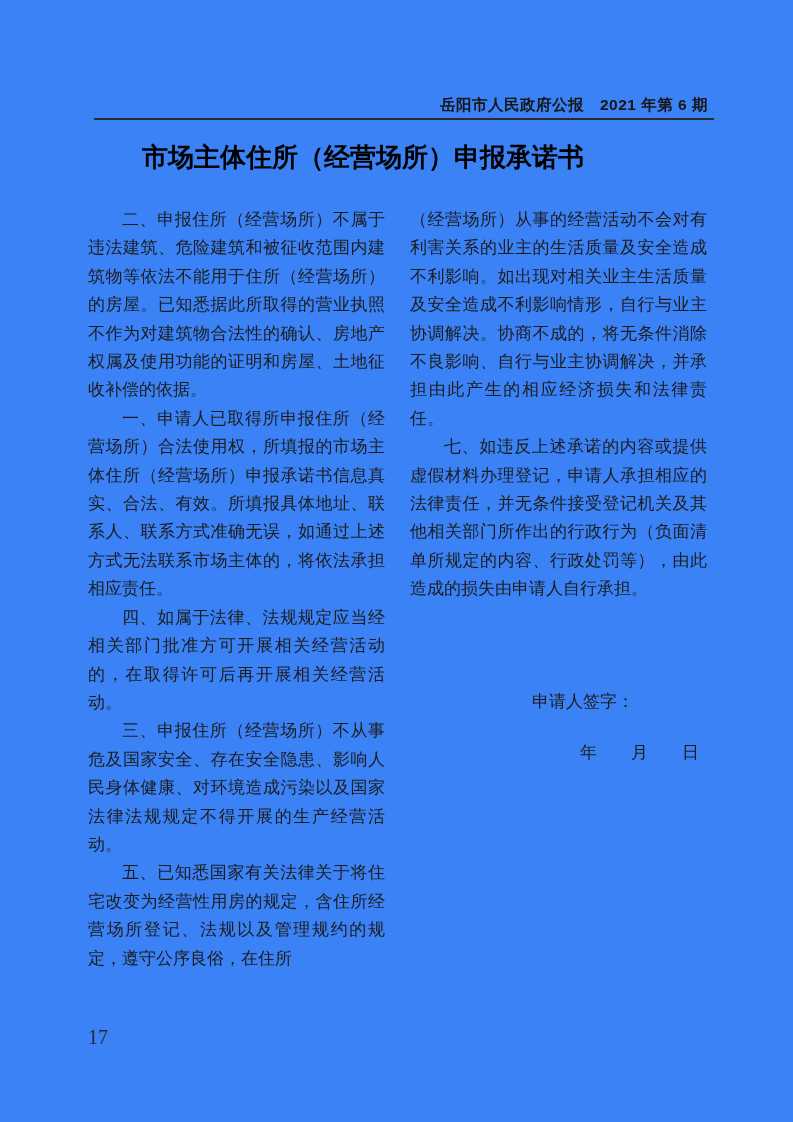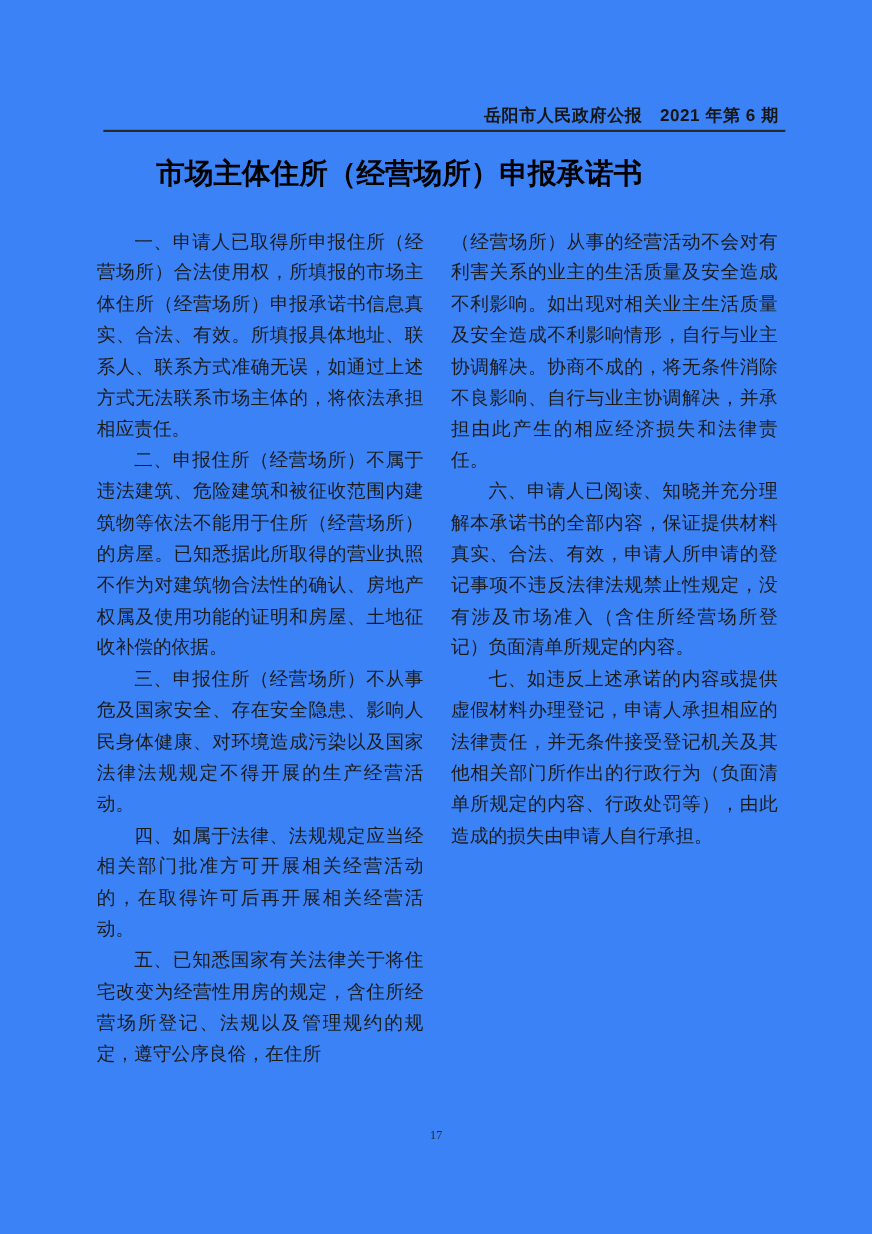--- a/index.html
+++ b/index.html
@@ -78,50 +78,53 @@
     font-size: 17px;
     line-height: 28.4px;
     color: #1c1c1c;
     white-space: nowrap;
   }
   .page-number {
     position: absolute;
     top: 1026px;
     left: 88px;
     width: 617px;
-    text-align: center;
-    font-size: 11px;
+    text-align: left;
+    font-size: 20px;
     color: #2a2a2a;
   }
 </style>
 </head>
 <body>
 
 <div class="page">
 
   <div class="running-head">岳阳市人民政府公报　2021 年第 6 期</div>
 
   <div class="header-rule"></div>
 
   <h1 class="doc-title">市场主体住所（经营场所）申报承诺书</h1>
 
   <div class="columns">
 
     <div class="col">
+      <p class="indent">二、申报住所（经营场所）不属于违法建筑、危险建筑和被征收范围内建筑物等依法不能用于住所（经营场所）的房屋。已知悉据此所取得的营业执照不作为对建筑物合法性的确认、房地产权属及使用功能的证明和房屋、土地征收补偿的依据。</p>
       <p class="indent">一、申请人已取得所申报住所（经营场所）合法使用权，所填报的市场主体住所（经营场所）申报承诺书信息真实、合法、有效。所填报具体地址、联系人、联系方式准确无误，如通过上述方式无法联系市场主体的，将依法承担相应责任。</p>
-      <p class="indent">二、申报住所（经营场所）不属于违法建筑、危险建筑和被征收范围内建筑物等依法不能用于住所（经营场所）的房屋。已知悉据此所取得的营业执照不作为对建筑物合法性的确认、房地产权属及使用功能的证明和房屋、土地征收补偿的依据。</p>
+      <p class="indent">四、如属于法律、法规规定应当经相关部门批准方可开展相关经营活动的，在取得许可后再开展相关经营活动。</p>
       <p class="indent">三、申报住所（经营场所）不从事危及国家安全、存在安全隐患、影响人民身体健康、对环境造成污染以及国家法律法规规定不得开展的生产经营活动。</p>
-      <p class="indent">四、如属于法律、法规规定应当经相关部门批准方可开展相关经营活动的，在取得许可后再开展相关经营活动。</p>
       <p class="indent">五、已知悉国家有关法律关于将住宅改变为经营性用房的规定，含住所经营场所登记、法规以及管理规约的规定，遵守公序良俗，在住所</p>
     </div>
 
     <div class="col">
       <p>（经营场所）从事的经营活动不会对有利害关系的业主的生活质量及安全造成不利影响。如出现对相关业主生活质量及安全造成不利影响情形，自行与业主协调解决。协商不成的，将无条件消除不良影响、自行与业主协调解决，并承担由此产生的相应经济损失和法律责任。</p>
-      <p class="indent">六、申请人已阅读、知晓并充分理解本承诺书的全部内容，保证提供材料真实、合法、有效，申请人所申请的登记事项不违反法律法规禁止性规定，没有涉及市场准入（含住所经营场所登记）负面清单所规定的内容。</p>
       <p class="indent">七、如违反上述承诺的内容或提供虚假材料办理登记，申请人承担相应的法律责任，并无条件接受登记机关及其他相关部门所作出的行政行为（负面清单所规定的内容、行政处罚等），由此造成的损失由申请人自行承担。</p>
 
+      <div class="signature-block">
+        <div class="sign-line">申请人签字：</div>
+        <div class="date-line">年　　月　　日</div>
+      </div>
     </div>
 
   </div>
 
   <div class="page-number">17</div>
 
 </div>
 
 </body></html>

